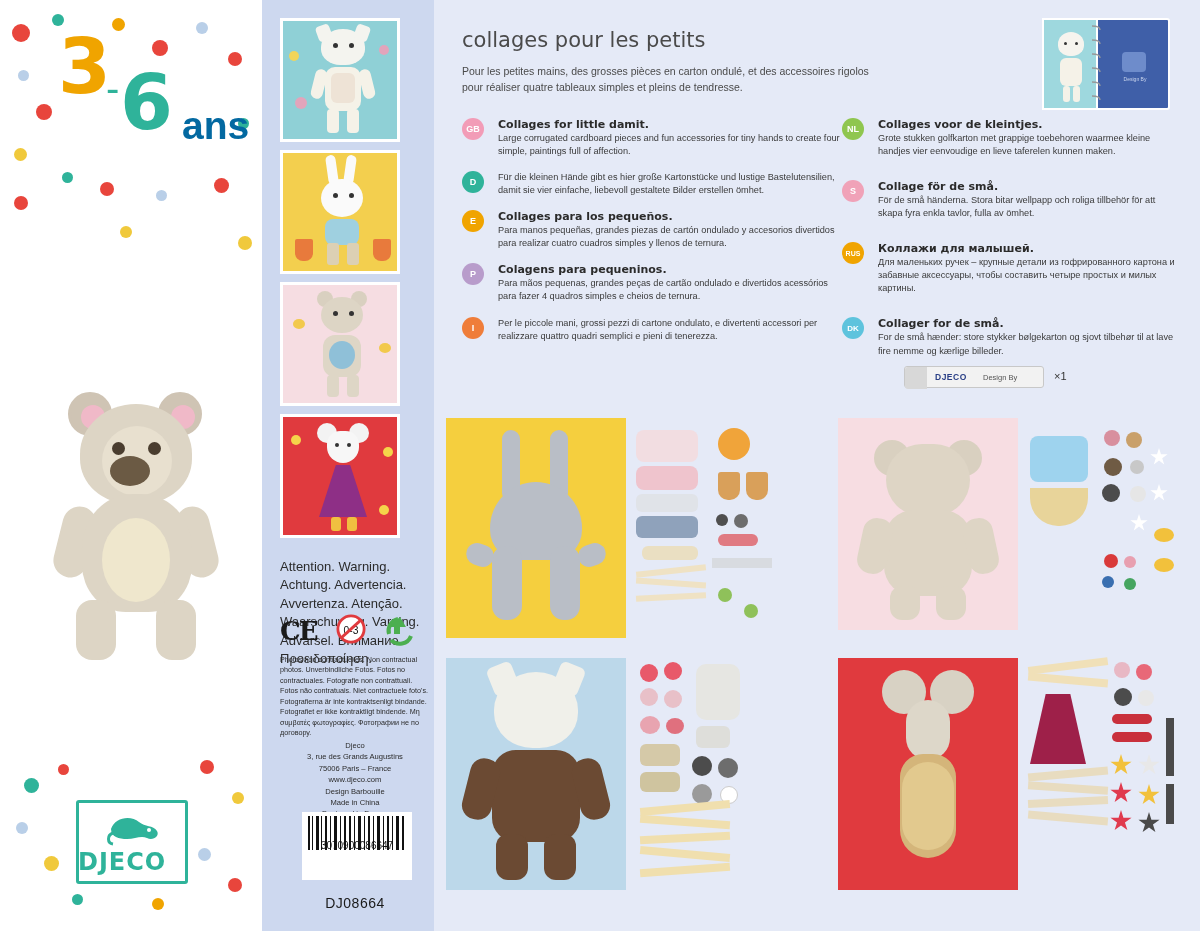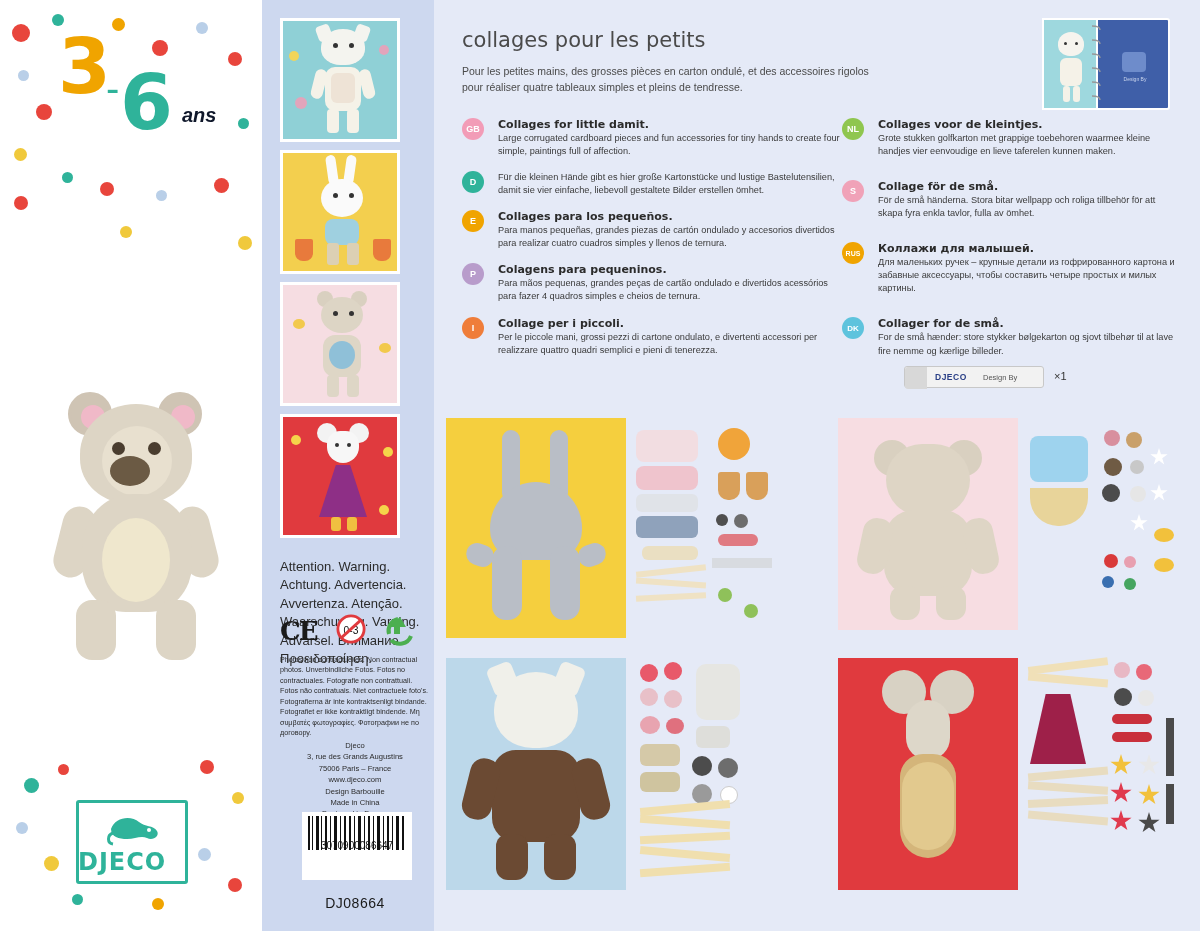--- a/index.html
+++ b/index.html
@@ -16,21 +16,21 @@
   
   .left-panel {
     width:262px; height:931px; background:#ffffff; position:relative;
   }
   .dot { position:absolute; border-radius:50%; }
 
   .age-block { position:absolute; left:58px; top:22px; width:190px; height:140px; }
   .age-3 { position:absolute; left:0; top:0; font-size:76px; color:#f0a400; font-weight:bold; font-family:"DejaVu Sans", sans-serif; }
   .age-dash { position:absolute; left:48px; top:44px; font-size:40px; color:#2fb39a; }
   .age-6 { position:absolute; left:62px; top:36px; font-size:76px; color:#2fb39a; font-weight:bold; font-family:"DejaVu Sans", sans-serif; }
-  .age-ans { position:absolute; left:124px; top:82px; font-size:20px; color:#0f172a; font-weight:bold;font-style:italic; }
+  .age-ans { position:absolute; left:124px; top:82px; font-size:39px; color:#0369a1; font-weight:bold; }
 
   
   .bear { position:absolute; left:62px; top:390px; width:150px; height:280px; }
   .bear-ear { position:absolute; width:44px; height:44px; border-radius:50%; background:#cfc4b4; border:3px solid #cfc4b4; }
   .bear-ear-inner { position:absolute; width:24px; height:24px; border-radius:50%; background:#f0b9c8; top:10px; left:10px; }
   .bear-head { position:absolute; left:18px; top:14px; width:112px; height:100px; border-radius:50% 50% 45% 45%; background:#ddd5c5; }
   .bear-face-patch { position:absolute; left:26px; top:26px; width:70px; height:70px; border-radius:50%; background:#e8e0cf; }
   .bear-eye { position:absolute; width:13px; height:13px; border-radius:50%; background:#4a3d2f; }
   .bear-snout { position:absolute; left:48px; top:66px; width:40px; height:30px; border-radius:50%; background:#6b5a44; }
   .bear-body { position:absolute; left:20px; top:104px; width:110px; height:118px; border-radius:46% 46% 40% 40%; background:#ddd5c5; }
@@ -320,21 +320,20 @@
         <div class="lang-title">Collages para los pequeños.</div>
         <div class="lang-body">Para manos pequeñas, grandes piezas de cartón ondulado y accesorios divertidos para realizar cuatro cuadros simples y llenos de ternura.</div>
       </div>
       <div class="lang-item">
         <span class="lang-badge" style="background:#b89ccb;">P</span>
         <div class="lang-title">Colagens para pequeninos.</div>
         <div class="lang-body">Para mãos pequenas, grandes peças de cartão ondulado e divertidos acessórios para fazer 4 quadros simples e cheios de ternura.</div>
       </div>
       <div class="lang-item">
         <span class="lang-badge" style="background:#ef7d3a;">I</span>
-        <div class="lang-title">Collage per i piccoli.</div>
         <div class="lang-body">Per le piccole mani, grossi pezzi di cartone ondulato, e divertenti accessori per realizzare quattro quadri semplici e pieni di tenerezza.</div>
       </div>
     </div>
 
     <div class="lang-col lang-right">
       <div class="lang-item">
         <span class="lang-badge" style="background:#8fc64f;">NL</span>
         <div class="lang-title">Collages voor de kleintjes.</div>
         <div class="lang-body">Grote stukken golfkarton met grappige toebehoren waarmee kleine handjes vier eenvoudige en lieve taferelen kunnen maken.</div>
       </div>

